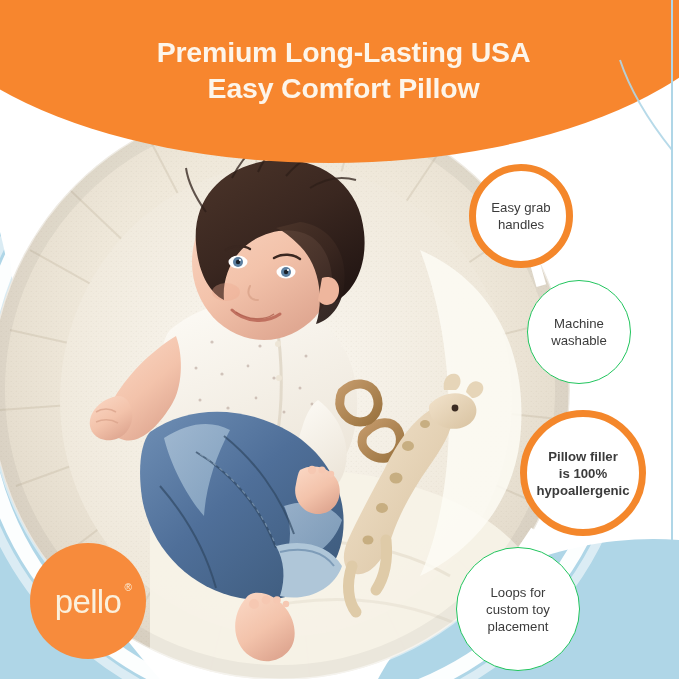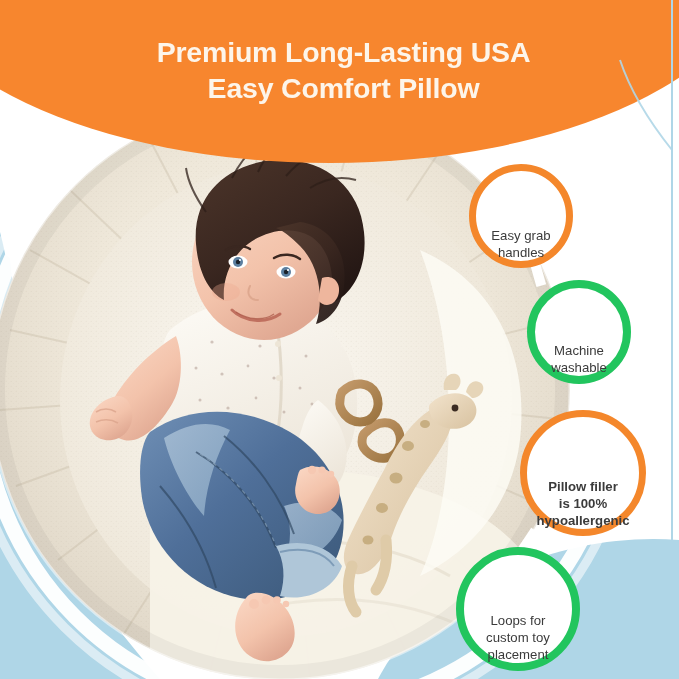--- a/index.html
+++ b/index.html
@@ -47,36 +47,36 @@
     letter-spacing: -0.2px;
     color: #FDF5EA;
   }
 
   
   .badge {
     position: absolute;
     border-radius: 50%;
     background: #FFFFFF;
     display: flex;
-    align-items: flex-end;
+    align-items: center;
     justify-content: center;
     text-align: center;
     box-sizing: border-box;
     z-index: 35;
   }
   .badge .badge-text {
     font-family: "Liberation Sans", sans-serif;
     color: #3B3B3B;
     font-size: 13.2px;
     line-height: 17px;
     padding: 0 6px;
     white-space: pre-line;
   }
   .badge.orange { border: 7px solid #F4872B; }
-  .badge.blue   { border: 8px solid #22c55e; }
+  .badge.blue   { border: 1px solid #22c55e; }
 
   .badge-handles {
     left: 469px; top: 164px;
     width: 104px; height: 104px;
   }
   .badge-washable {
     left: 527px; top: 280px;
     width: 104px; height: 104px;
   }
   .badge-hypo {
@@ -450,16 +450,20 @@
 is 100%
 hypoallergenic</span>
   </div>
 
   <div class="badge blue badge-loops">
     <span class="badge-text">Loops for
 custom toy
 placement</span>
   </div>
 
+  <div class="logo-circle">
+    <span class="logo-wordmark">pello<span class="logo-reg">®</span>
+    </span>
+  </div>
 
   <div class="right-rule"></div>
 
 </div>
 
 </body></html>

